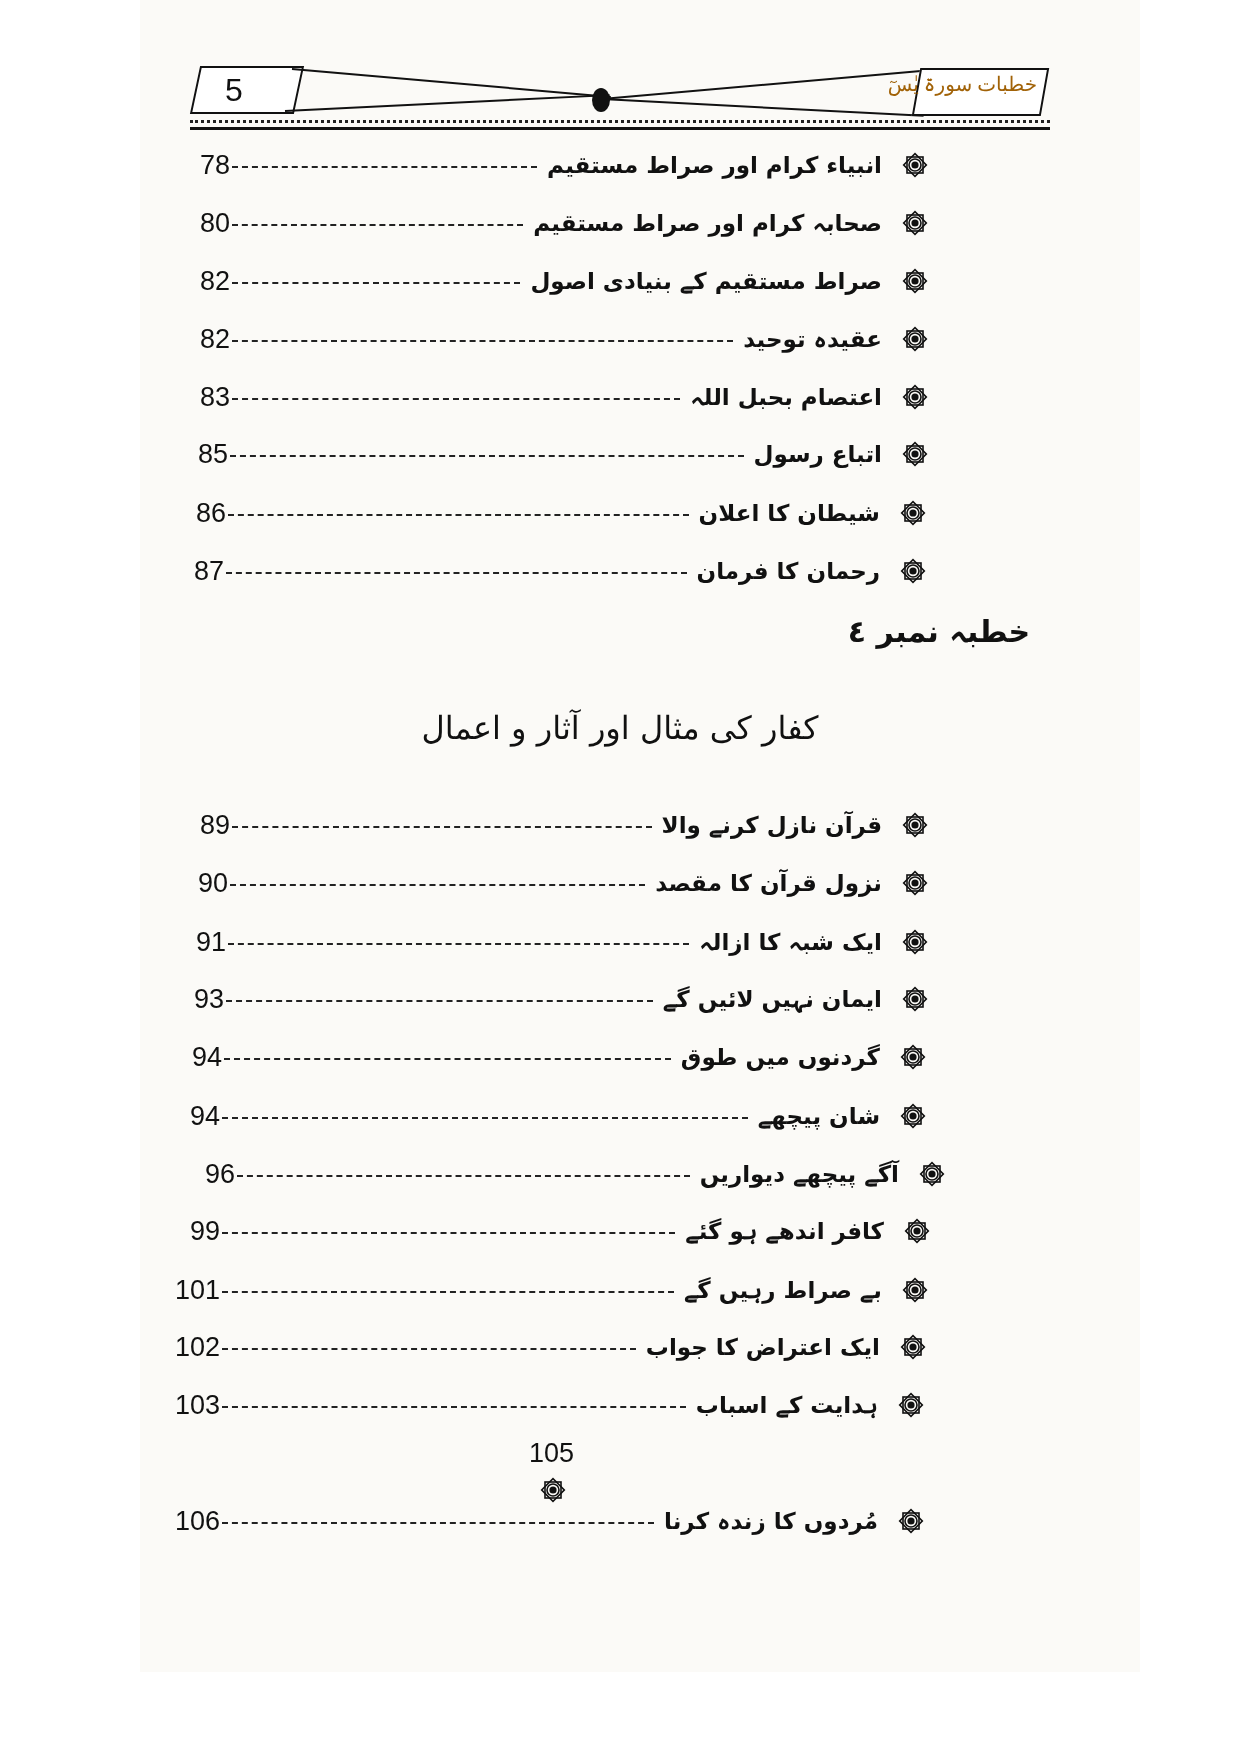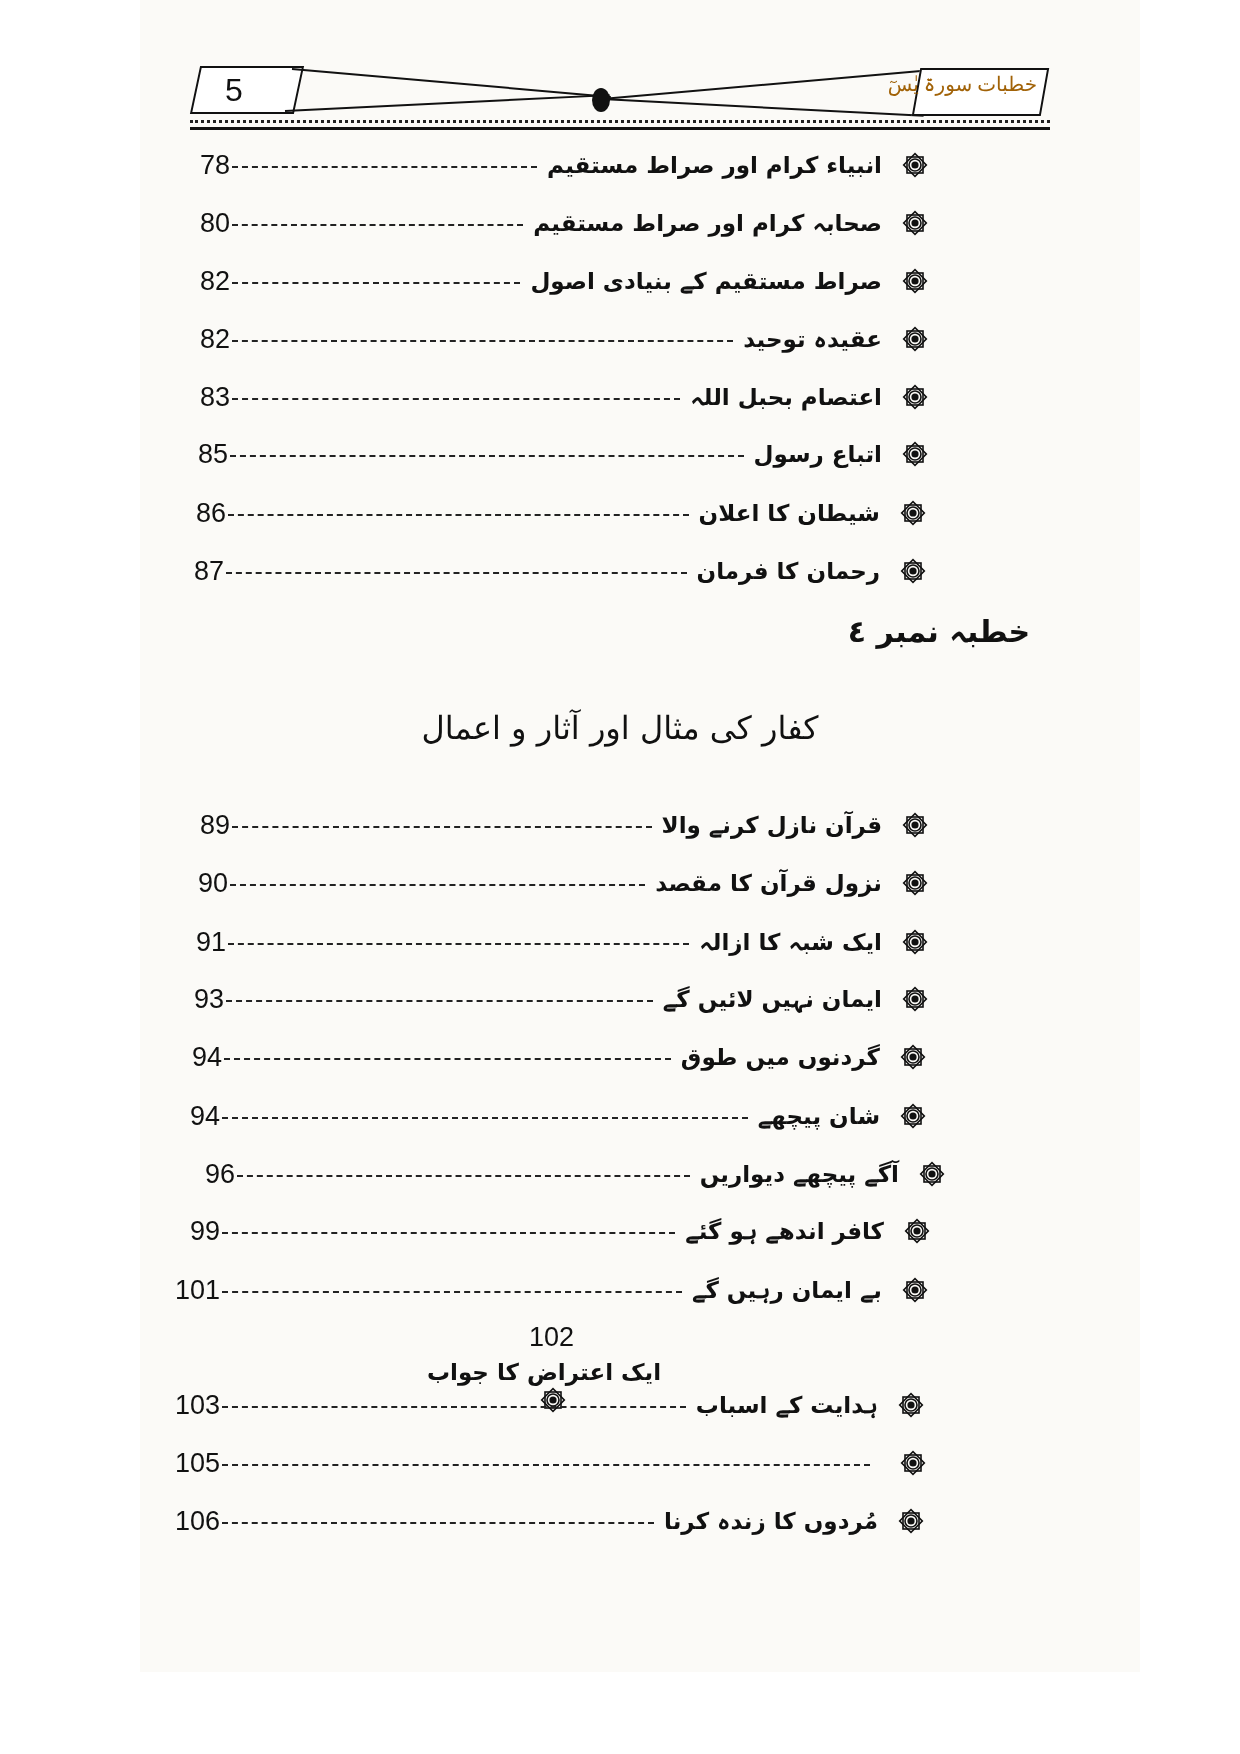--- a/index.html
+++ b/index.html
@@ -298,31 +298,31 @@
           <rect x="7" y="7" width="16" height="16"></rect>
           <rect x="7" y="7" width="16" height="16" transform="rotate(45 15 15)"></rect>
           <circle cx="15" cy="15" r="6"></circle>
         </g>
         <circle cx="15" cy="15" r="3.6" fill="#111"></circle>
       </svg>
   </div>
   <div class="row" style="left:160px;top:1265px;width:770px;">
     <span class="num">101</span>
     <span class="leader"></span>
-    <span class="label">بے ایمان رہیں گے</span>
-    <svg class="bullet" viewBox="0 0 30 30">
-        <g fill="none" stroke="#111" stroke-width="1.6">
-          <rect x="7" y="7" width="16" height="16"></rect>
-          <rect x="7" y="7" width="16" height="16" transform="rotate(45 15 15)"></rect>
-          <circle cx="15" cy="15" r="6"></circle>
-        </g>
-        <circle cx="15" cy="15" r="3.6" fill="#111"></circle>
-      </svg>
-  </div>
-  <div class="row" style="left:160px;top:1322px;width:768px;flex-direction:column;">
+    <span class="label">بے صراط رہیں گے</span>
+    <svg class="bullet" viewBox="0 0 30 30">
+        <g fill="none" stroke="#111" stroke-width="1.6">
+          <rect x="7" y="7" width="16" height="16"></rect>
+          <rect x="7" y="7" width="16" height="16" transform="rotate(45 15 15)"></rect>
+          <circle cx="15" cy="15" r="6"></circle>
+        </g>
+        <circle cx="15" cy="15" r="3.6" fill="#111"></circle>
+      </svg>
+  </div>
+  <div class="row" style="left:160px;top:1322px;width:768px;">
     <span class="num">102</span>
     <span class="leader"></span>
     <span class="label">ایک اعتراض کا جواب</span>
     <svg class="bullet" viewBox="0 0 30 30">
         <g fill="none" stroke="#111" stroke-width="1.6">
           <rect x="7" y="7" width="16" height="16"></rect>
           <rect x="7" y="7" width="16" height="16" transform="rotate(45 15 15)"></rect>
           <circle cx="15" cy="15" r="6"></circle>
         </g>
         <circle cx="15" cy="15" r="3.6" fill="#111"></circle>
@@ -334,21 +334,21 @@
     <span class="label">ہدایت کے اسباب</span>
     <svg class="bullet" viewBox="0 0 30 30">
         <g fill="none" stroke="#111" stroke-width="1.6">
           <rect x="7" y="7" width="16" height="16"></rect>
           <rect x="7" y="7" width="16" height="16" transform="rotate(45 15 15)"></rect>
           <circle cx="15" cy="15" r="6"></circle>
         </g>
         <circle cx="15" cy="15" r="3.6" fill="#111"></circle>
       </svg>
   </div>
-  <div class="row" style="left:160px;top:1438px;width:768px;">
+  <div class="row" style="left:160px;top:1438px;width:768px;flex-direction:column;">
     <span class="num">105</span>
     <span class="leader"></span>
     <svg class="bullet" viewBox="0 0 30 30">
         <g fill="none" stroke="#111" stroke-width="1.6">
           <rect x="7" y="7" width="16" height="16"></rect>
           <rect x="7" y="7" width="16" height="16" transform="rotate(45 15 15)"></rect>
           <circle cx="15" cy="15" r="6"></circle>
         </g>
         <circle cx="15" cy="15" r="3.6" fill="#111"></circle>
       </svg>

